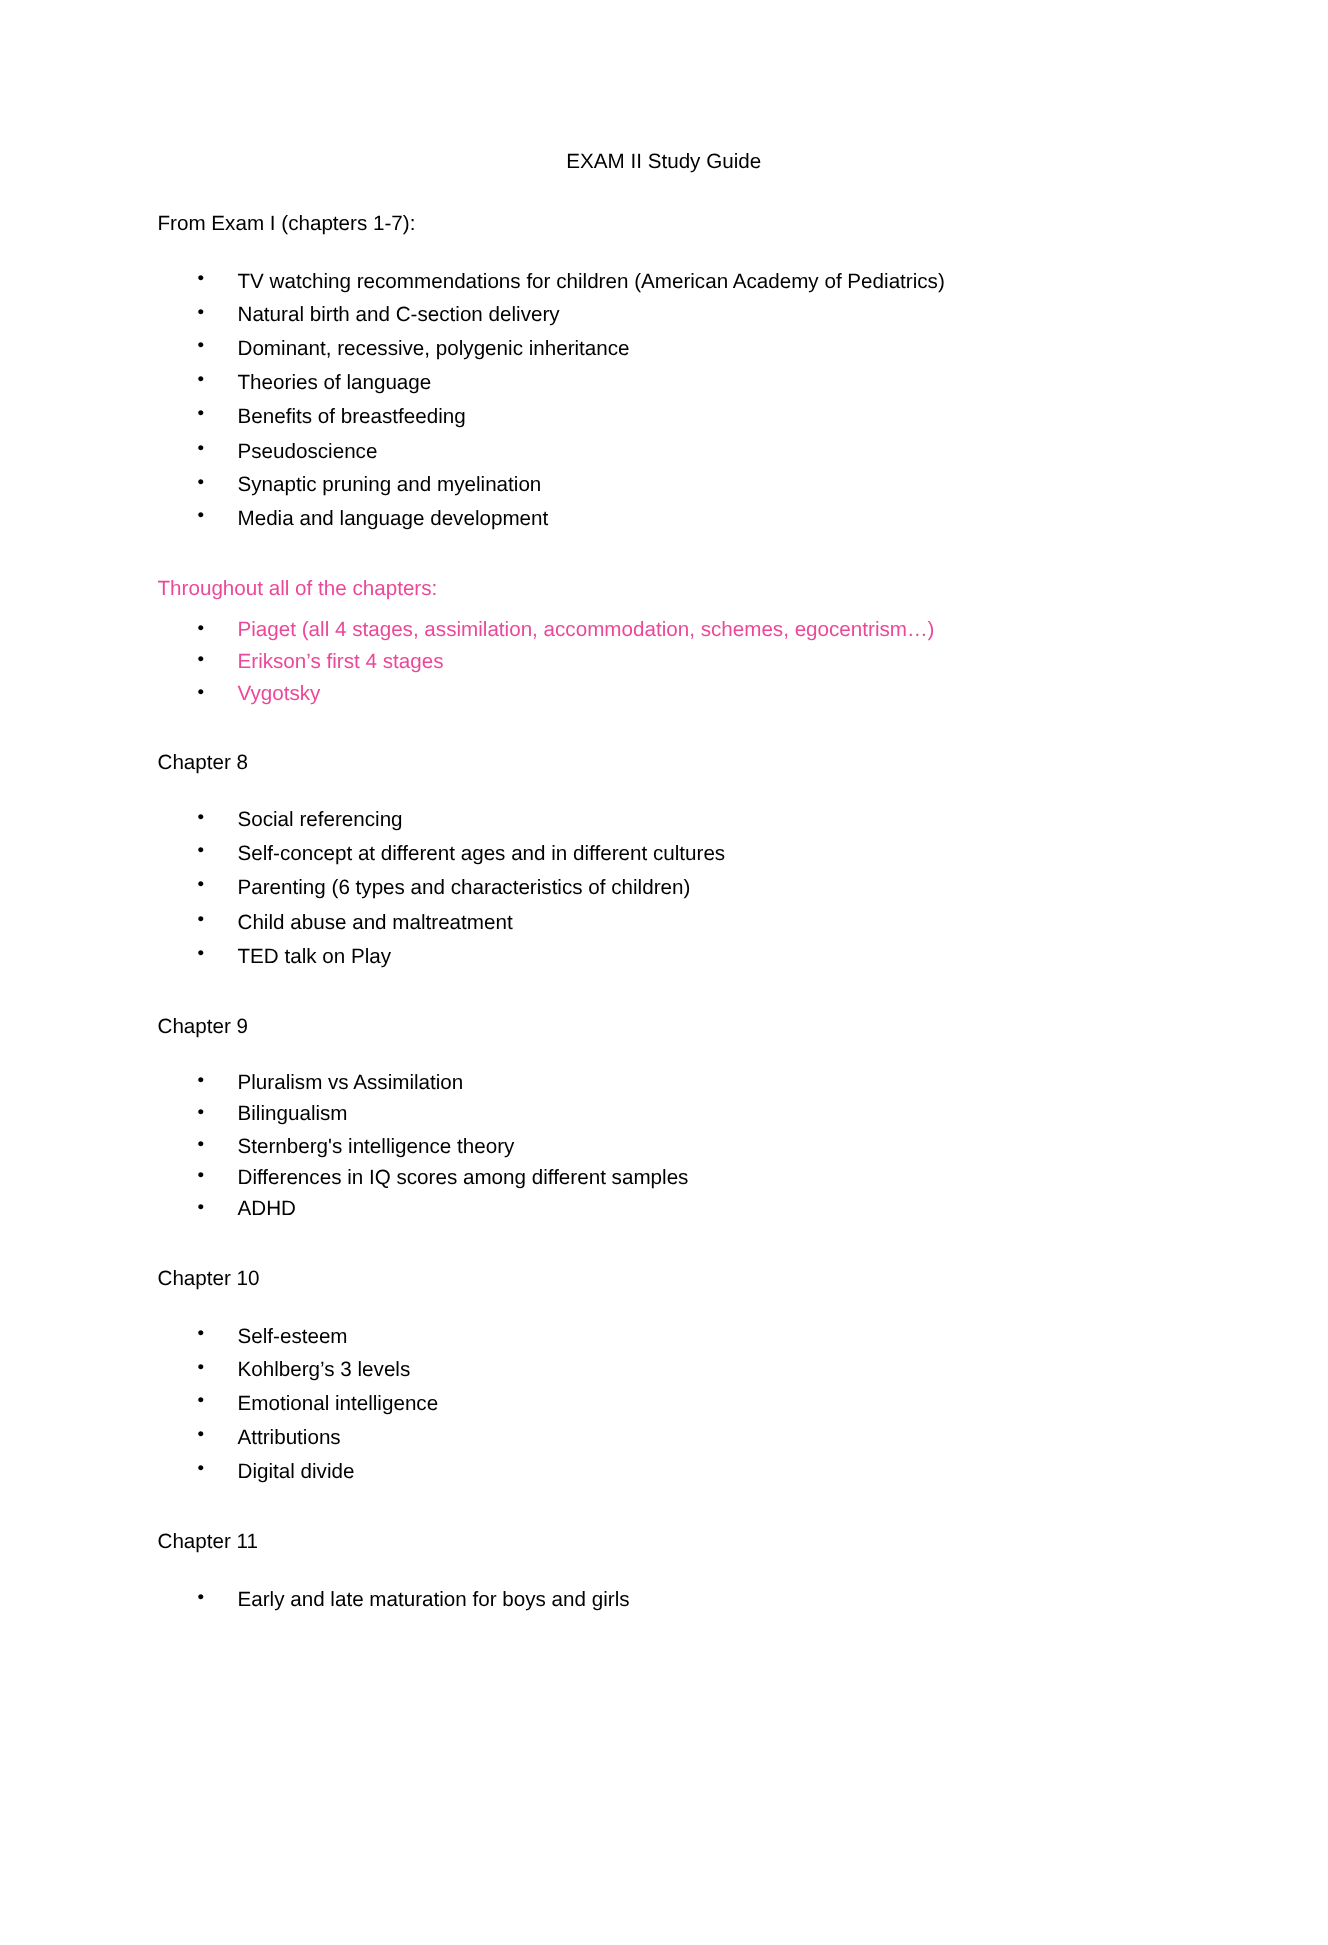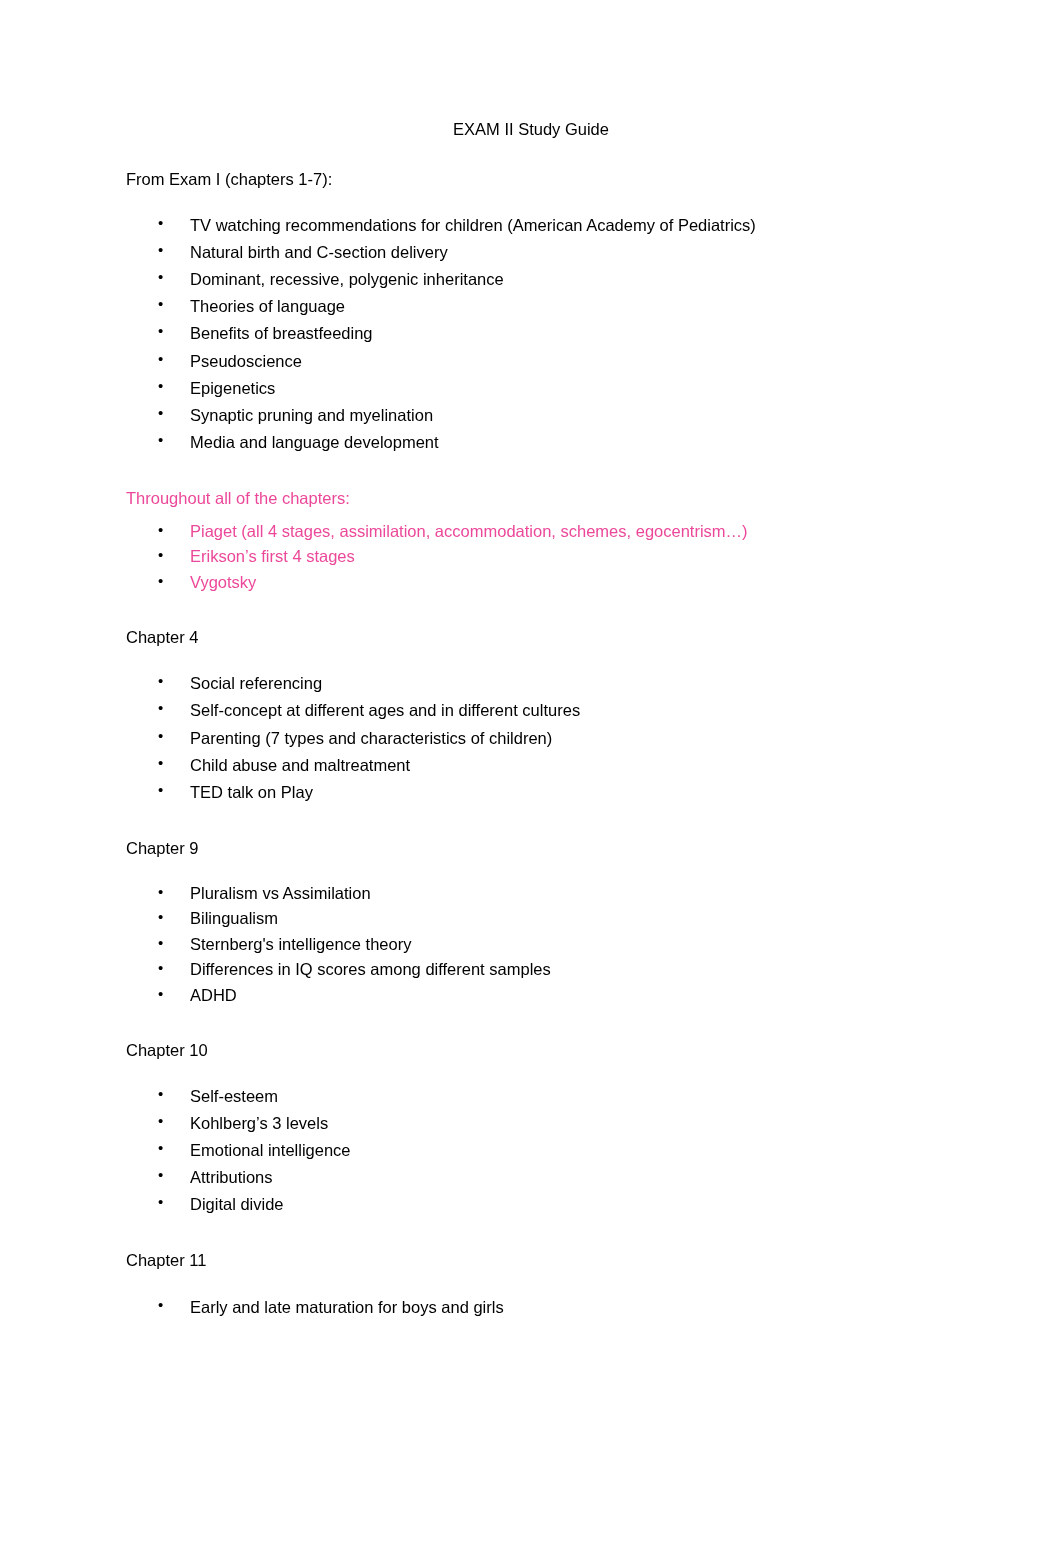--- a/index.html
+++ b/index.html
@@ -82,43 +82,42 @@
 
     <p class="para">From Exam I (chapters 1-7):</p>
     <div class="spacer-md"></div>
     <ul class="bullets">
       <li>TV watching recommendations for children (American Academy of Pediatrics)</li>
       <li>Natural birth and C-section delivery</li>
       <li>Dominant, recessive, polygenic inheritance</li>
       <li>Theories of language</li>
       <li>Benefits of breastfeeding</li>
       <li>Pseudoscience</li>
-      <li>Epigenetics</li>
       <li>Synaptic pruning and myelination</li>
       <li>Media and language development</li>
     </ul>
 
     <div class="spacer-lg"></div>
 
     <p class="para teal">Throughout all of the chapters:</p>
     <div class="spacer-sm"></div>
     <ul class="bullets teal tight">
       <li>Piaget (all 4 stages, assimilation, accommodation, schemes, egocentrism…)</li>
       <li>Erikson’s first 4 stages</li>
       <li>Vygotsky</li>
     </ul>
 
     <div class="spacer-lg"></div>
 
-    <p class="para">Chapter 4</p>
+    <p class="para">Chapter 8</p>
     <div class="spacer-md"></div>
     <ul class="bullets">
       <li>Social referencing</li>
       <li>Self-concept at different ages and in different cultures</li>
-      <li>Parenting (7 types and characteristics of children)</li>
+      <li>Parenting (6 types and characteristics of children)</li>
       <li>Child abuse and maltreatment</li>
       <li>TED talk on Play</li>
     </ul>
 
     <div class="spacer-lg"></div>
 
     <p class="para">Chapter 9</p>
     <div class="spacer-md"></div>
     <ul class="bullets tight">
       <li>Pluralism vs Assimilation</li>

